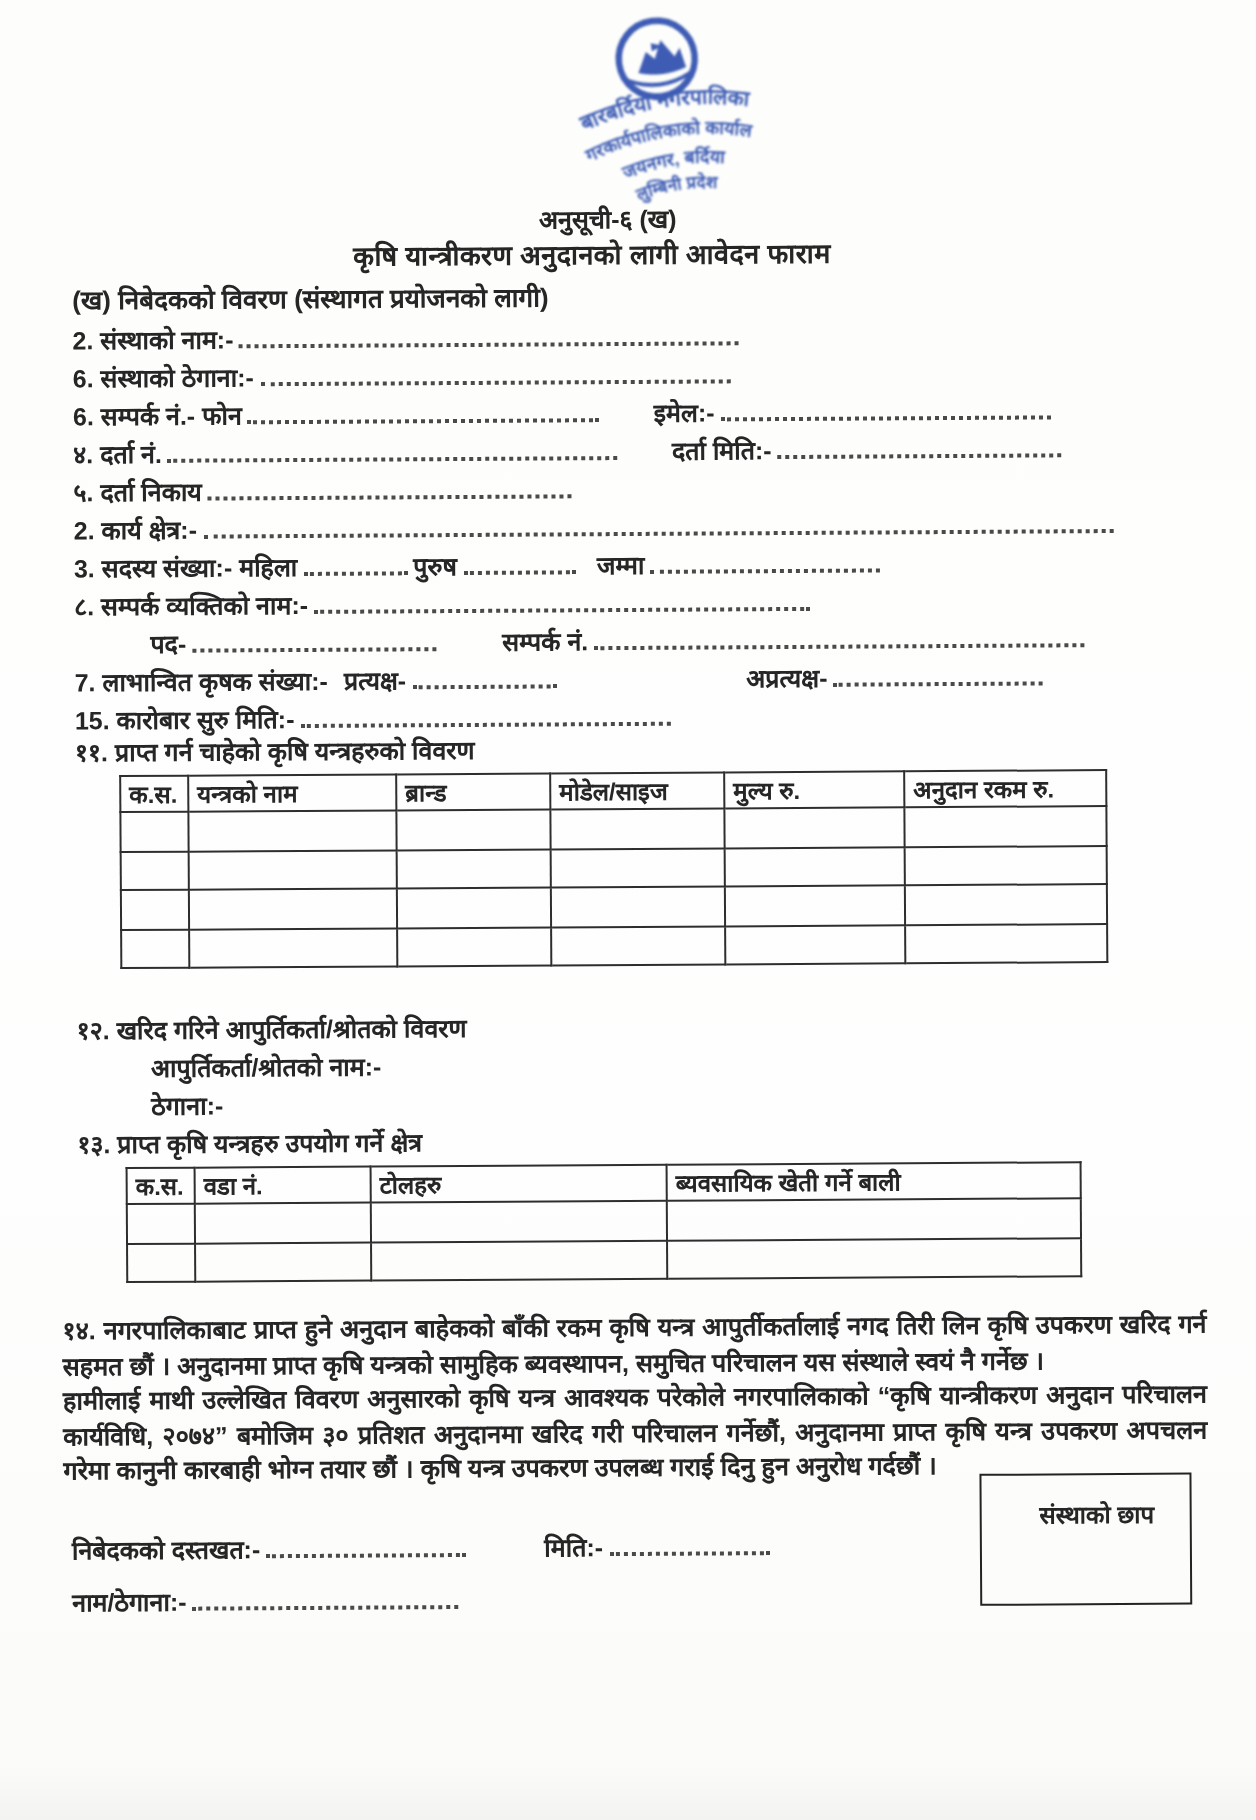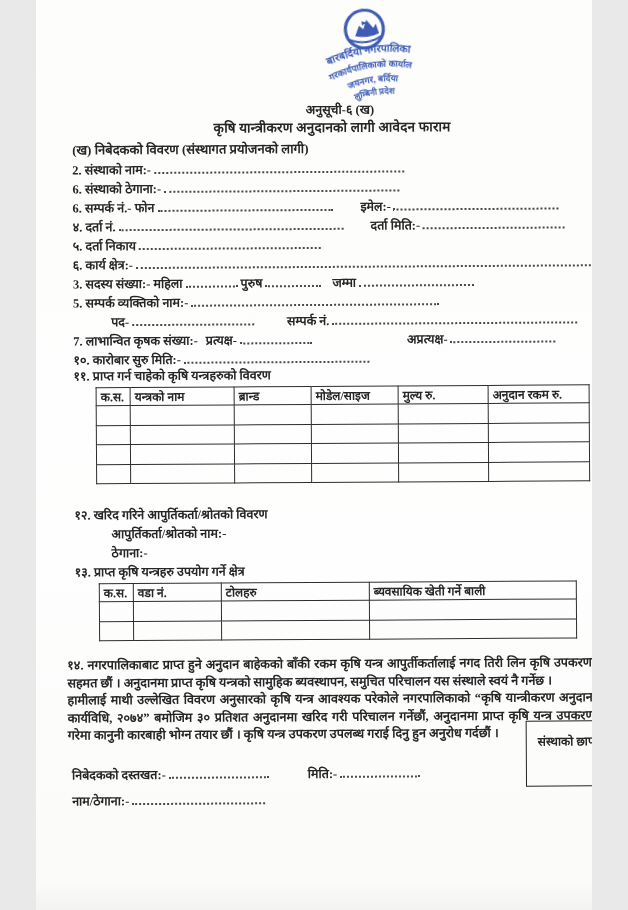--- a/index.html
+++ b/index.html
@@ -1,19 +1,19 @@
 <!DOCTYPE html>
 <html><head>
 <meta charset="utf-8">
 <style>
   html,body{margin:0;padding:0;background:#e9e9e9;}
   .page{
-    position:relative;width:556px;height:910px;margin:0 auto;
+    position:relative;width:628px;height:910px;margin:0 auto;
     background:linear-gradient(180deg,#fdfdfb 0%,#fefefe 60%,#fbfbf9 97%,#f3f4f2 100%);
-    font-family:Liberation Serif, serif;
+    font-family:Liberation Sans, sans-serif;
     color:#262626;overflow:hidden;
   }
   .content{position:absolute;inset:0;transform:rotate(-0.35deg);}
   
   .stamp-wrap{position:absolute;top:4px;left:272px;width:128px;height:102px;}
   .annex{position:absolute;top:101px;left:0;width:628px;text-align:center;
          transform:translateX(-8px);font-size:12.5px;font-weight:700;}
   .form-title{position:absolute;top:118px;left:0;width:628px;text-align:center;
          transform:translateX(-16px);font-size:13.5px;font-weight:700;letter-spacing:.2px;}
   .section-heading{position:absolute;top:139px;left:38px;font-size:13px;font-weight:700;}
@@ -31,21 +31,21 @@
   .t1{margin:1px 0 0 22px;}
   .t2{margin:1px 0 0 24px;}
   th,td{border:1.2px solid #2e2e2e;padding:0 4px;font-size:12px;font-weight:600;text-align:left;
         overflow:hidden;white-space:nowrap;}
   .t1 th{height:17px}.t1 td{height:18.5px}
   .t2 th{height:17px}.t2 td{height:18.5px}
   .declaration{margin:16px 0 0 -8px;width:572px;font-size:12.6px;font-weight:600;line-height:17.6px;
         text-align:justify;white-space:pre-line;}
   .footer-lines{margin-top:20px;margin-left:-4px;}
   .footer-lines .fline{height:26px;}
-  .stamp-box{position:absolute;left:488px;top:722px;width:104px;height:64px;border:1.6px solid #232323;}
+  .stamp-box{position:absolute;left:488px;top:738px;width:104px;height:64px;border:1.6px solid #232323;text-align:center;}
   .stamp-box span{display:inline-block;margin:11px 0 0 11px;font-size:12px;font-weight:700;}
   
   .stamp-wrap svg{overflow:visible;}
 </style>
 </head>
 <body>
 
 <div class="page">
   <div class="content">
 
@@ -107,54 +107,54 @@
             <span class="dots" style="width: 225px;"></span>
             <span class="gap" style="width: 24px;"></span>
             <span class="flabel">दर्ता मिति:-</span>
             <span class="dots" style="width: 142px;"></span>
           </div>
           <div class="fline">
             <span class="flabel">५. दर्ता निकाय</span>
             <span class="dots" style="width: 182px;"></span>
           </div>
           <div class="fline">
-            <span class="flabel">६. कार्य क्षेत्र:-</span>
+            <span class="flabel">2. कार्य क्षेत्र:-</span>
             <span class="dots" style="width: 455px;"></span>
           </div>
           <div class="fline">
             <span class="flabel">3. सदस्य संख्या:- महिला</span>
             <span class="dots" style="width: 52px;"></span>
             <span class="flabel">पुरुष</span>
             <span class="dots" style="width: 56px;"></span>
             <span class="gap" style="width: 8px;"></span>
             <span class="flabel">जम्मा</span>
             <span class="dots" style="width: 115px;"></span>
           </div>
           <div class="fline">
-            <span class="flabel">5. सम्पर्क व्यक्तिको नाम:-</span>
+            <span class="flabel">८. सम्पर्क व्यक्तिको नाम:-</span>
             <span class="dots" style="width: 248px;"></span>
           </div>
           <div class="fline" style="padding-left: 38px;">
             <span class="flabel">पद-</span>
             <span class="dots" style="width: 122px;"></span>
             <span class="gap" style="width: 30px;"></span>
             <span class="flabel">सम्पर्क नं.</span>
             <span class="dots" style="width: 245px;"></span>
           </div>
           <div class="fline">
             <span class="flabel">7. लाभान्वित कृषक संख्या:-</span>
             <span class="gap" style="width: 8px;"></span>
             <span class="flabel">प्रत्यक्ष-</span>
             <span class="dots" style="width: 72px;"></span>
             <span class="gap" style="width: 92px;"></span>
             <span class="flabel">अप्रत्यक्ष-</span>
             <span class="dots" style="width: 105px;"></span>
           </div>
           <div class="fline">
-            <span class="flabel">१०. कारोबार सुरु मिति:-</span>
+            <span class="flabel">15. कारोबार सुरु मिति:-</span>
             <span class="dots" style="width: 185px;"></span>
           </div>
         </div>
 
       <div class="sec-head sh11">११. प्राप्त गर्न चाहेको कृषि यन्त्रहरुको विवरण</div>
       <table class="t1">
           <colgroup>
             <col style="width: 34px;">
             <col style="width: 104px;">
             <col style="width: 77px;">

